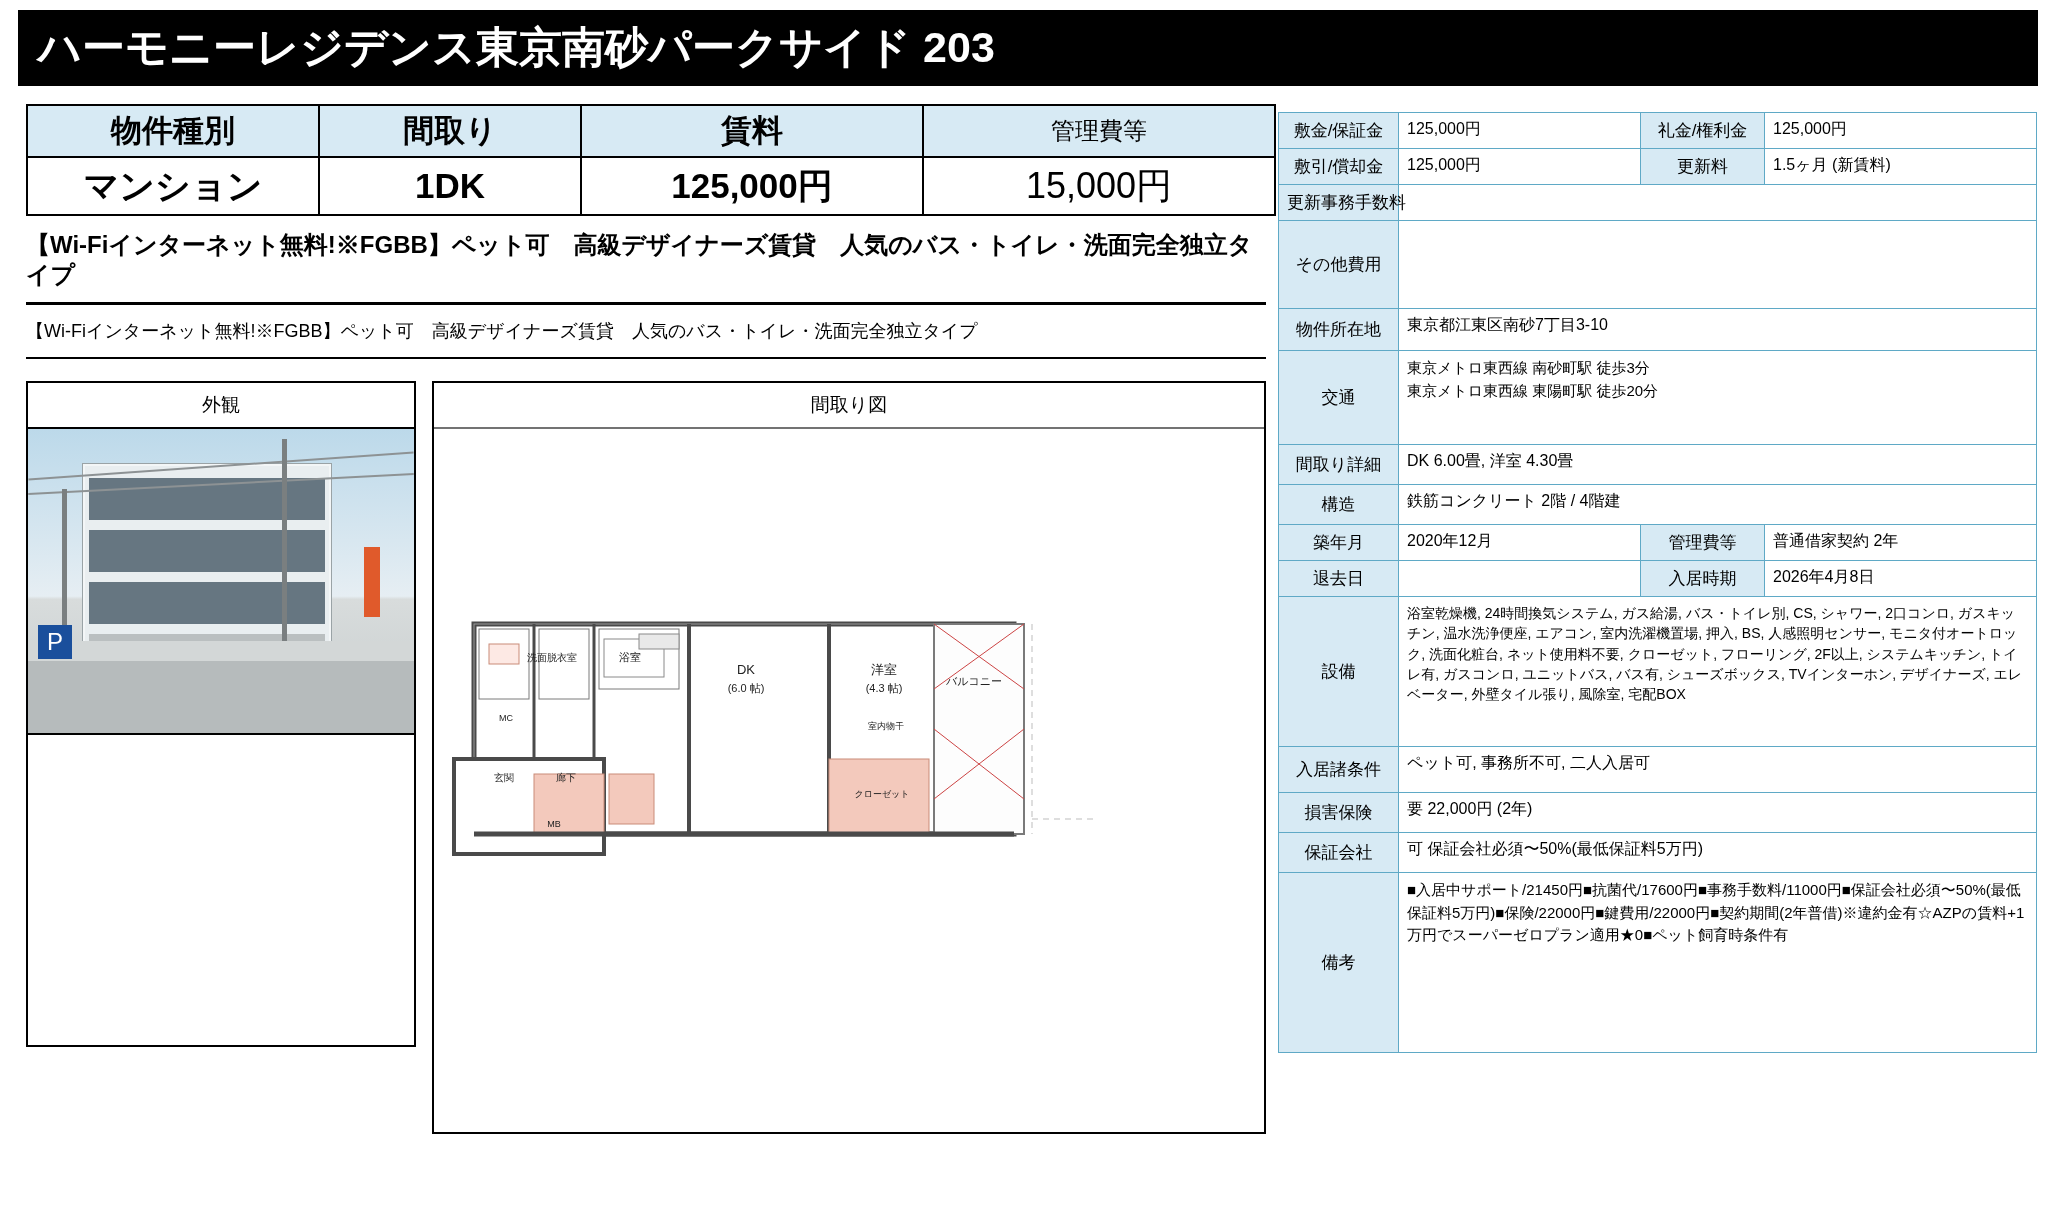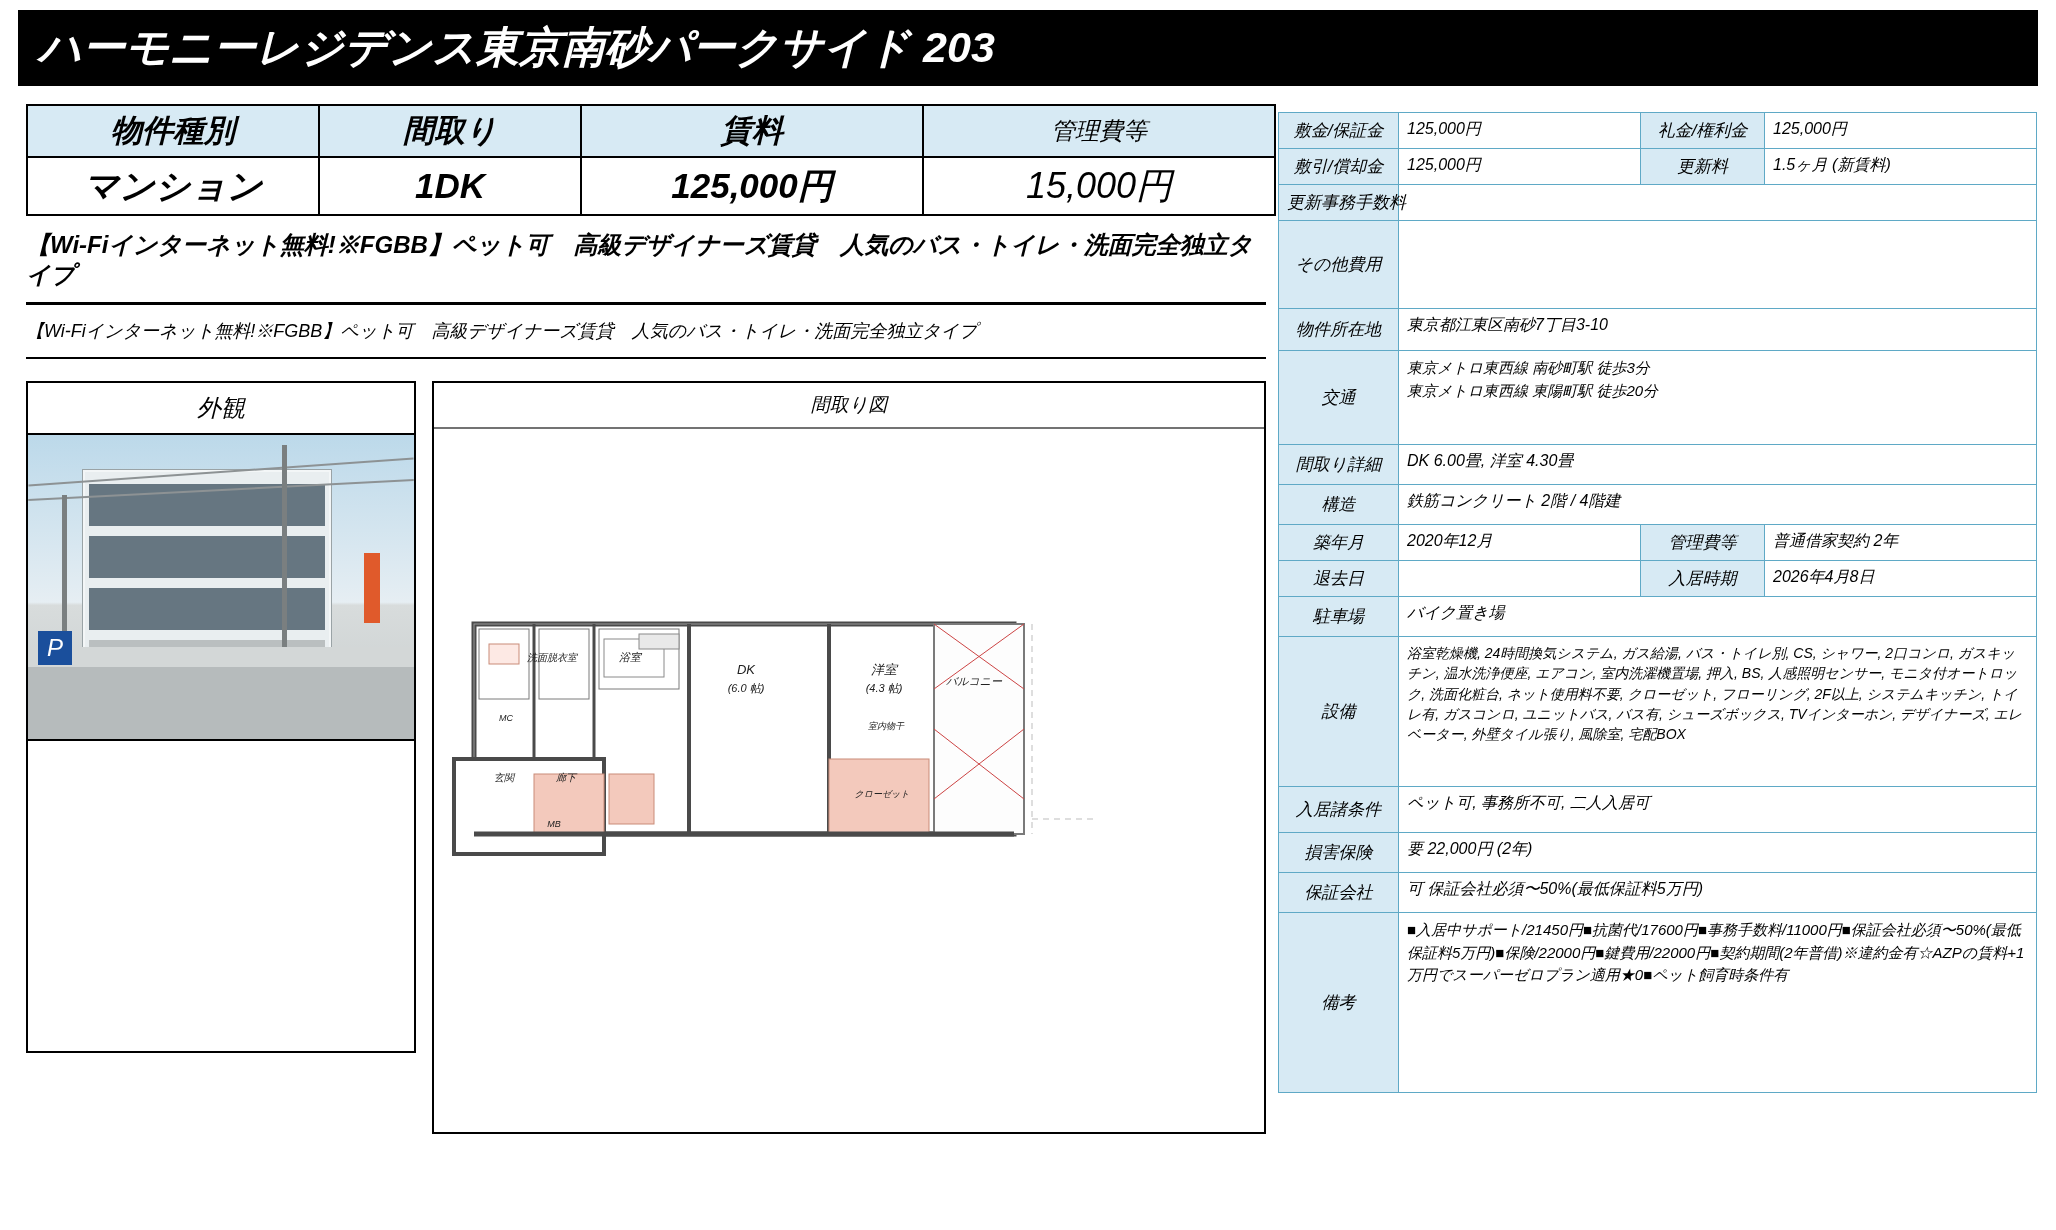--- a/index.html
+++ b/index.html
@@ -4,21 +4,21 @@
 <style>
   * { box-sizing: border-box; }
   html, body { margin:0; padding:0; }
   body {
     width:2056px; height:1230px;
     background:#ffffff;
     font-family:"Liberation Sans", sans-serif;
     color:#000;
     overflow:hidden;
   }
-  .page { position:relative; width:1652px; height:1230px; padding:0;font-style:italic; }
+  .page { position:relative; width:1652px; height:1230px; padding:0; }
 
   
   .titlebar {
     position:absolute; left:18px; top:10px; width:2020px; height:76px;
     background:#000; color:#fff;
     display:flex; align-items:center;
   }
   .titlebar .title {
     font-size:43px; font-weight:bold; letter-spacing:0px;
     padding-left:20px; white-space:nowrap;
@@ -44,21 +44,21 @@
     border-bottom:3px solid #000; padding-bottom:12px;
   }
   .subline {
     margin-top:14px; width:1240px; font-size:18px;
     border-bottom:2px solid #000; padding-bottom:14px;
   }
 
   .photos { display:flex; margin-top:22px; }
   .photo-box { border:2px solid #000; }
   .photo-box .cap {
-    text-align:center; font-size:24px; padding:9px 0;
+    text-align:center; font-size:19px; padding:9px 0;
     border-bottom:2px solid #000;
   }
   .ext { width:390px; }
   .ext .img {
     width:386px; height:304px; overflow:hidden; position:relative;
     background:linear-gradient(#cfe2ee 0%, #dfeaf1 38%, #cdd4d6 40%, #b9c0c2 100%);
   }
   
   .ext .img .sky { position:absolute; inset:0; background:linear-gradient(#bcd9ea,#e6eef3 55%,#d8dcdc 56%,#c6cccd 100%); }
   .ext .img .bldg {
@@ -286,24 +286,20 @@
           <td class="lbl">管理費等</td>
           <td class="val">普通借家契約 2年</td>
         </tr>
         <tr>
           <td class="lbl">退去日</td>
           <td class="val"></td>
           <td class="lbl">入居時期</td>
           <td class="val">2026年4月8日</td>
         </tr>
         <tr>
-          <td class="lbl">駐車場</td>
-          <td class="val" colspan="3" style="height:40px">バイク置き場</td>
-        </tr>
-        <tr>
           <td class="lbl">設備</td>
           <td class="val tiny" colspan="3" style="height:150px">浴室乾燥機, 24時間換気システム, ガス給湯, バス・トイレ別, CS, シャワー, 2口コンロ, ガスキッチン, 温水洗浄便座, エアコン, 室内洗濯機置場, 押入, BS, 人感照明センサー, モニタ付オートロック, 洗面化粧台, ネット使用料不要, クローゼット, フローリング, 2F以上, システムキッチン, トイレ有, ガスコンロ, ユニットバス, バス有, シューズボックス, TVインターホン, デザイナーズ, エレベーター, 外壁タイル張り, 風除室, 宅配BOX</td>
         </tr>
         <tr>
           <td class="lbl">入居諸条件</td>
           <td class="val" colspan="3" style="height:46px">ペット可, 事務所不可, 二人入居可</td>
         </tr>
         <tr>
           <td class="lbl">損害保険</td>
           <td class="val" colspan="3" style="height:40px">要 22,000円 (2年)</td>

